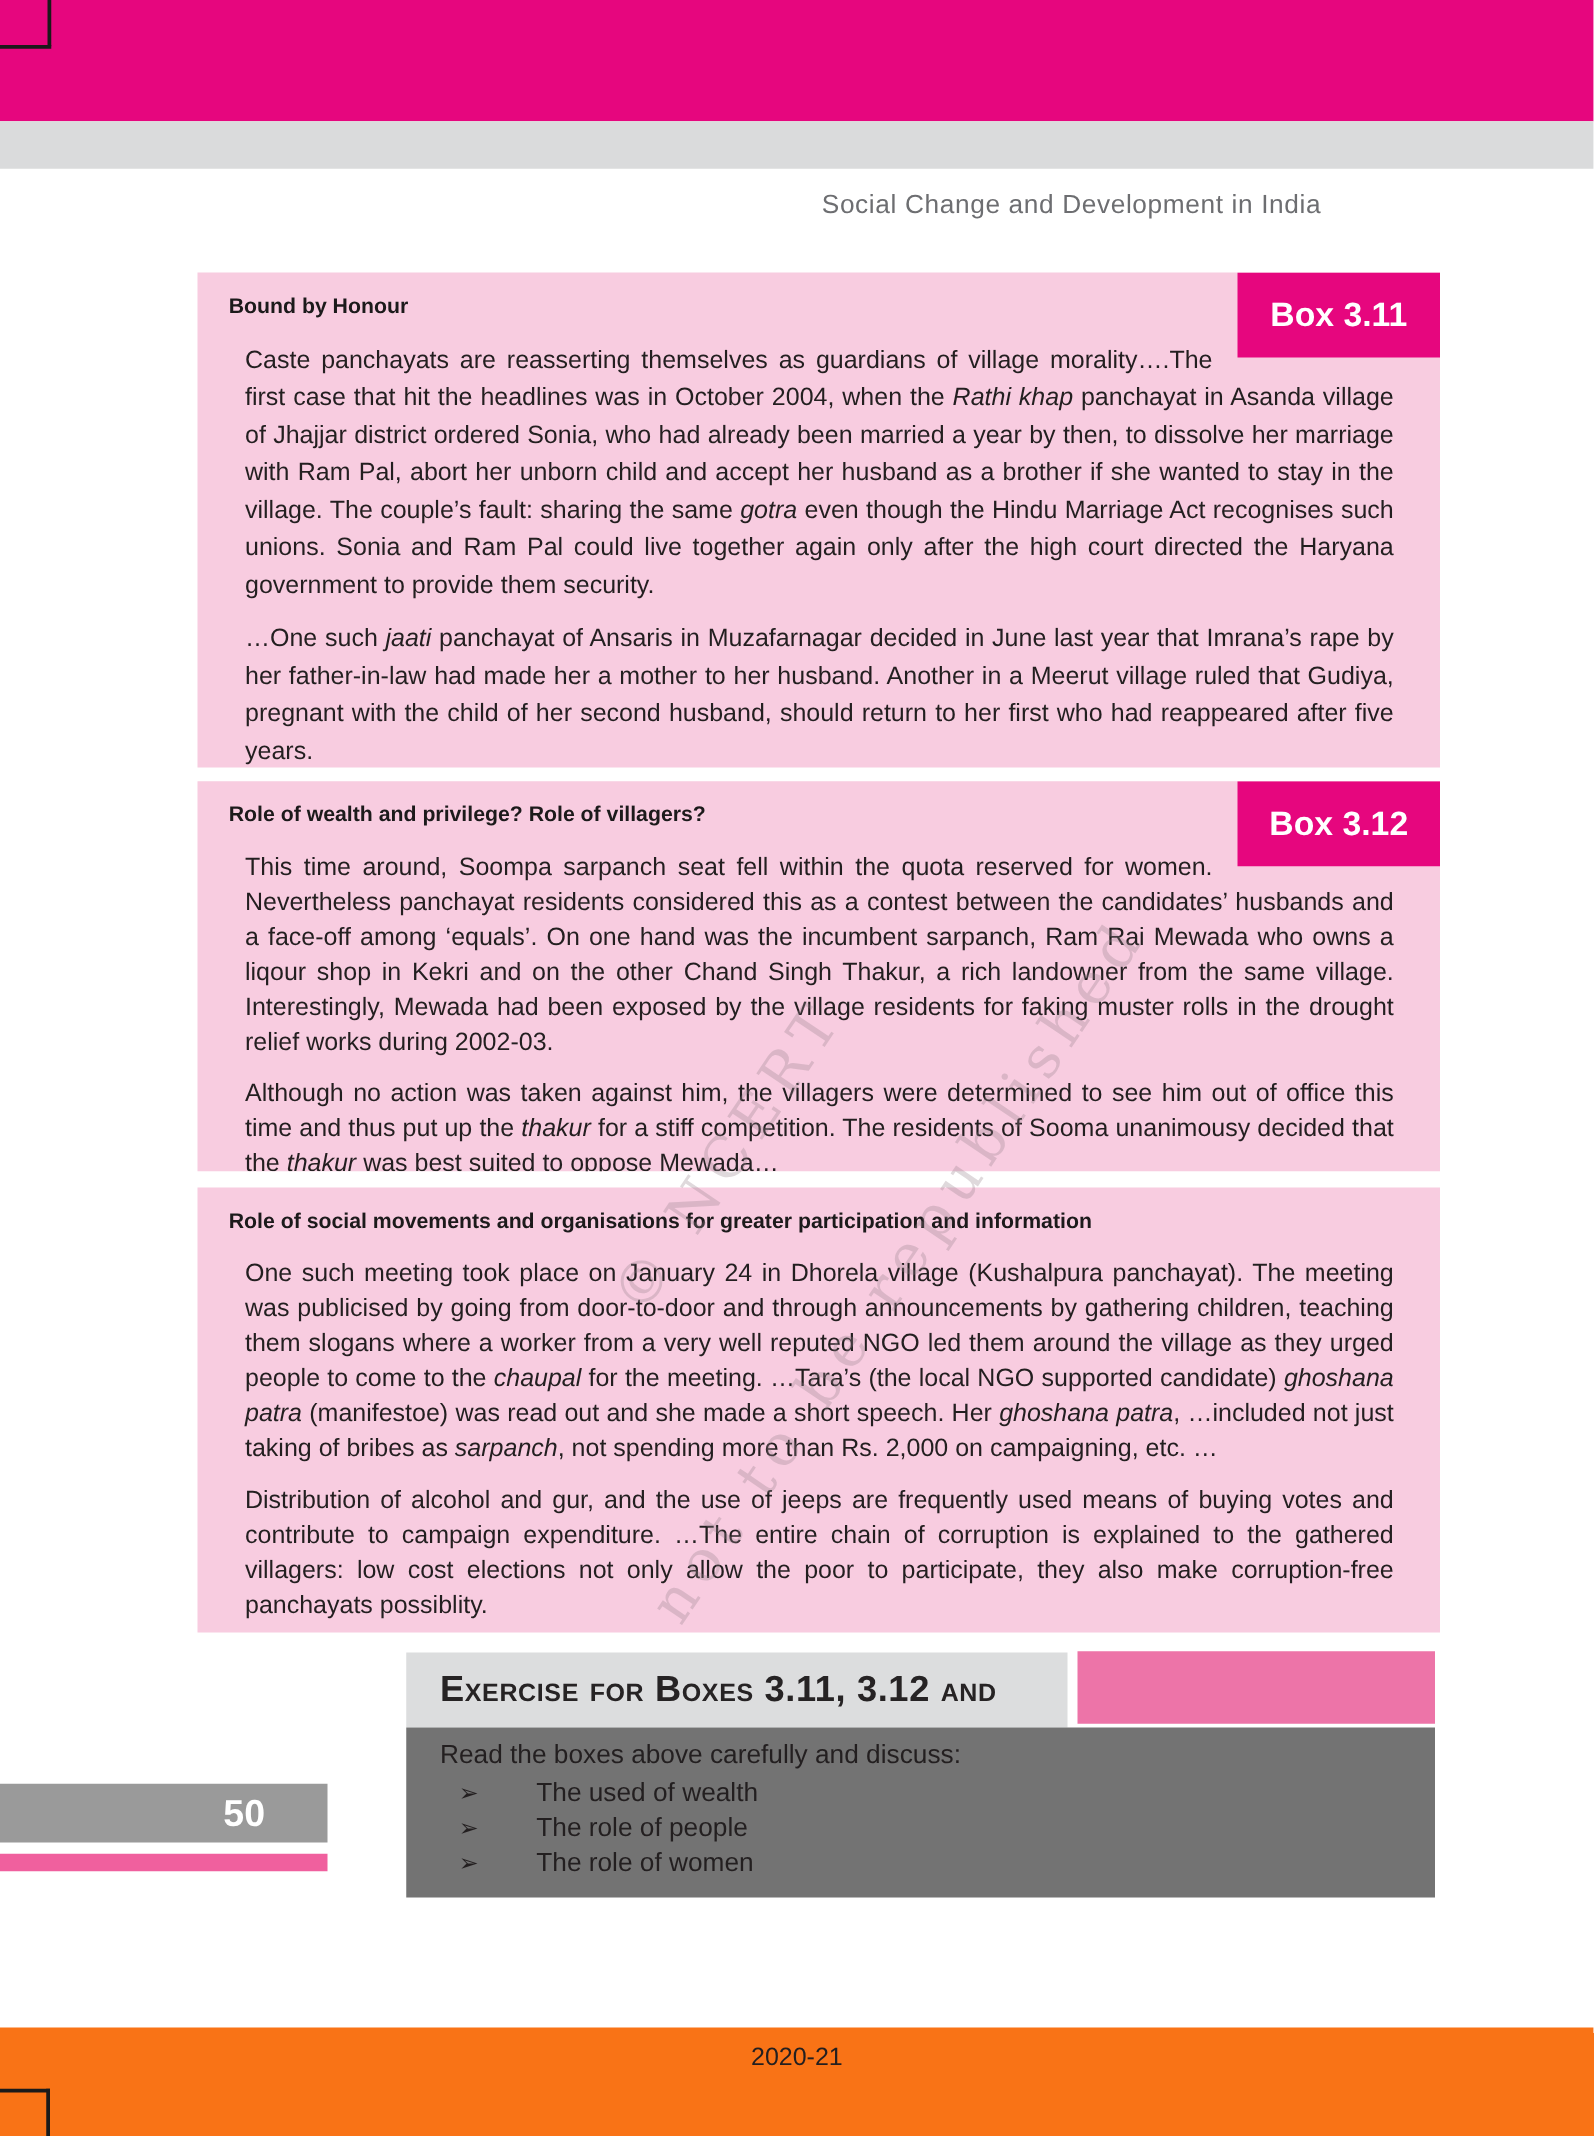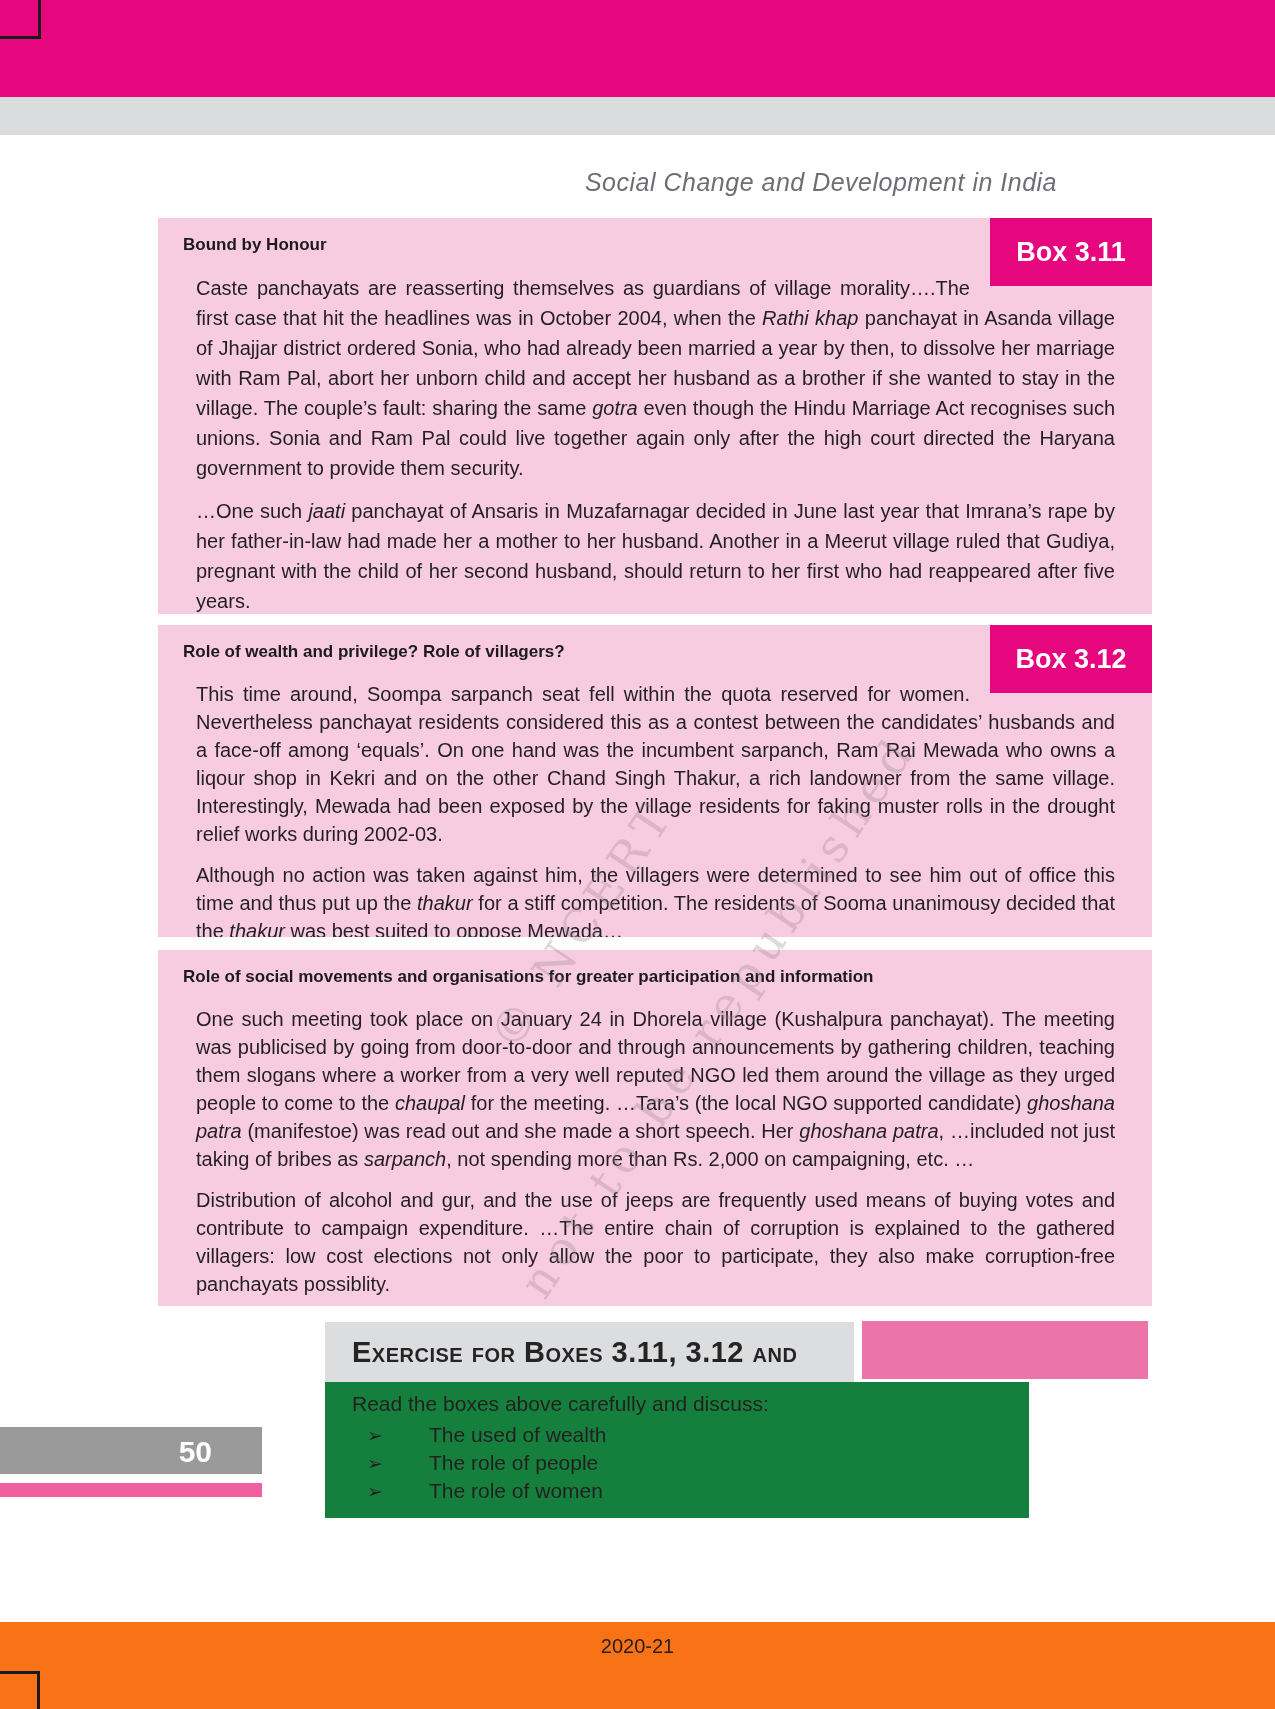--- a/index.html
+++ b/index.html
@@ -16,22 +16,22 @@
   .topbar   { position: absolute; left: 0; top: 0;   width: 1275px; height: 97px; background: #e6067e; }
   .topgray  { position: absolute; left: 0; top: 97px; width: 1275px; height: 38px; background: #dadbdc; }
   
   .crop { position: absolute; background: #1a1a1a; }
   .crop-tl-v { left: 38px; top: 0;      width: 3px;  height: 37px; }
   .crop-tl-h { left: 0;    top: 36px;   width: 41px; height: 3px;  }
   .crop-bl-h { left: 0;    top: 1671px; width: 40px; height: 3px;  }
   .crop-bl-v { left: 37px; top: 1671px; width: 3px;  height: 38px; }
   
   .running-head {
-    position: absolute; top: 168px; right: 218px;
-    font-size: 25px; font-style: italic; color: #6d6e71; letter-spacing: 0.5px;
+    position: absolute; top: 152px; right: 218px;
+    font-size: 21px; color: #6d6e71; letter-spacing: 0.5px;
   }
   
   .pinkbox {
     position: absolute; left: 158px; width: 994px;
     background: #f8cce0; box-sizing: border-box;
     padding: 10px 24px 0 25px; overflow: hidden;
   }
   .box1 { top: 218px; height: 396px; }
   .box2 { top: 625px; height: 312px; }
   .box3 { top: 950px; height: 356px; }
@@ -73,22 +73,22 @@
     position: absolute; left: 325px; top: 1322px; width: 529px; height: 60px;
     background: #dcddde; box-sizing: border-box; padding-left: 27px;
     line-height: 60px; font-variant: small-caps; font-weight: bold;
     font-size: 29px; letter-spacing: 0.5px; color: #262324;
   }
   .ex-pinkblock {
     position: absolute; left: 862px; top: 1321px; width: 286px; height: 58px;
     background: #ed74a8;
   }
   .ex-body {
-    position: absolute; left: 325px; top: 1382px; width: 704px; height: 136px;
-    background: #15803d; box-sizing: border-box; padding: 10px 0 0 27px;
+    position: absolute; left: 325px; top: 1382px; width: 823px; height: 136px;
+    background: #737373; box-sizing: border-box; padding: 10px 0 0 27px;
   }
   .ex-intro { margin: 0 0 7px 0; font-size: 21px; }
   .ex-bullet { display: flex; align-items: baseline; height: 28px; padding-left: 15px; font-size: 21px; }
   .bullet-icon { width: 62px; font-size: 19px; color: #231f20; }
   
   .page-tab {
     position: absolute; left: 0; top: 1427px; width: 262px; height: 47px;
     background: #9a9a9a; box-sizing: border-box; padding-right: 50px;
     text-align: right; line-height: 50px;
     color: #ffffff; font-weight: bold; font-size: 30px;

